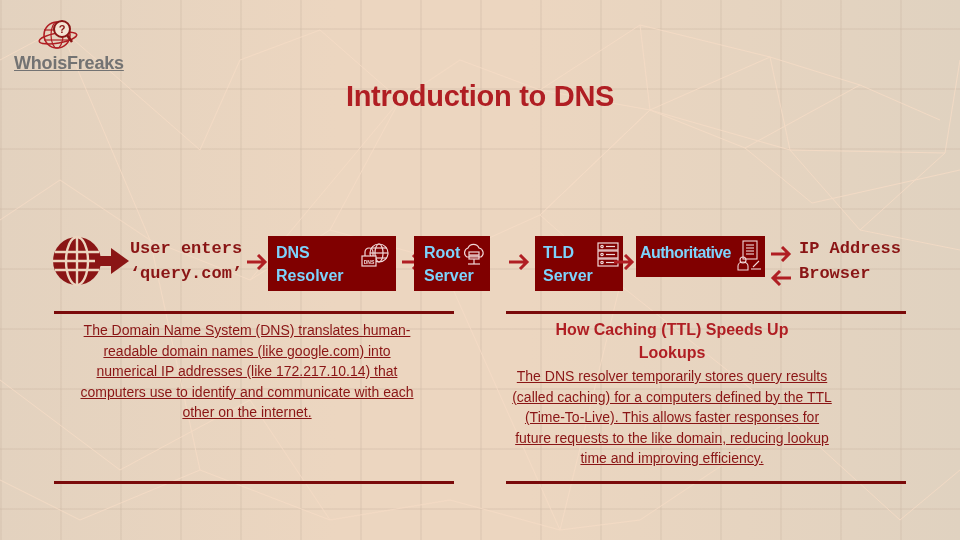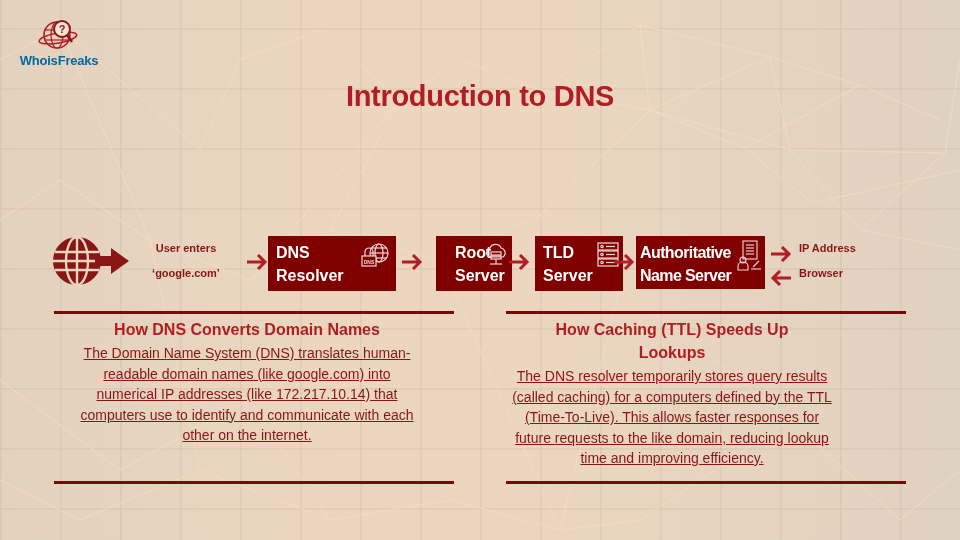--- a/index.html
+++ b/index.html
@@ -12,26 +12,26 @@
     position:absolute; inset:0; pointer-events:none;
     background-image:
       linear-gradient(90deg, rgba(200,180,160,0.25) 2px, transparent 2px),
       linear-gradient(0deg, rgba(200,180,160,0.25) 2px, transparent 2px);
     background-size: 60px 60px;
     background-position: 0 30px;
   }
   .bg-net { position:absolute; inset:0; pointer-events:none; }
   .logo { position:absolute; left:14px; top:18px; width:90px; text-align:center; }
   .logo svg { display:block; margin:0 auto; }
-  .logo-text { color:#0369a1; font-size:13px; font-weight:bold; margin-top:-1px; letter-spacing:-0.2px; }
+  .logo-text { color:#737373; font-size:18px; font-weight:bold; margin-top:-1px; letter-spacing:-0.2px;text-decoration:underline; }
   .title { position:absolute; left:0; right:0; top:80px; text-align:center; color:#b01e23; font-size:29px; font-weight:bold; letter-spacing:-0.3px; }
 
   .flow { position:absolute; left:0; top:232px; width:960px; height:62px; }
-  .node-text { position:absolute; color:#8a1515; font-weight:bold; font-size:11px; line-height:25px; text-align:center; }
-  .box { position:absolute; background:#800000; color:#ffffff; font-weight:bold; font-size:16px; line-height:23px; padding:5px 8px 0 8px; box-sizing:border-box; }
+  .node-text { position:absolute; color:#8a1515; font-weight:bold; font-size:17px; line-height:25px; text-align:center;font-family:Liberation Mono, monospace; }
+  .box { position:absolute; background:#800000; color:#7dd3fc; font-weight:bold; font-size:16px; line-height:23px; padding:5px 8px 0 8px; box-sizing:border-box; }
   .box .ico { position:absolute; right:6px; top:6px; }
   .arrow { position:absolute; }
 
   .panel { position:absolute; text-align:center; color:#8a1515; }
   .rule { position:absolute; height:3px; background:#7a0a0a; }
   .panel-title { color:#b01e23; font-weight:bold; font-size:16px; line-height:23px; }
   .panel-body { font-size:14px; line-height:20.5px; color:#8a1515; margin-top:2px;text-decoration:underline; }
 </style>
 </head>
 <body>
@@ -80,21 +80,21 @@
       <line x1="4" y1="20" x2="48" y2="20"></line>
       <line x1="2" y1="29" x2="50" y2="29"></line>
       <line x1="4" y1="38" x2="48" y2="38"></line>
     </g>
     <rect x="44" y="24" width="18" height="10" fill="#8a1515"></rect>
     <polygon points="60,16 78,29 60,42" fill="#8a1515"></polygon>
   </svg>
 
   <div class="node-text" style="left:128px; top:4px; width:116px;">
     <div>User enters</div>
-    <div>‘google.com’</div>
+    <div>‘query.com’</div>
   </div>
 
   <svg class="arrow" style="left:246px; top:22px;" width="22" height="16" viewBox="0 0 22 16">
       <path d="M1 8 H19 M12 1 L19 8 L12 15" stroke="#b01e23" stroke-width="3" fill="none"></path>
     </svg>
 
   <div class="box" style="left:268px; top:4px; width:128px; height:55px;">
     <div>DNS</div>
     <div>Resolver</div>
     <svg class="ico" width="30" height="32" viewBox="0 0 30 32">
@@ -108,21 +108,21 @@
         <rect x="2" y="14" width="14" height="10" fill="#800000"></rect>
       </g>
       <text x="9" y="22" text-anchor="middle" font-size="5" fill="#f0d8d8" font-family="Liberation Sans, sans-serif" font-weight="bold">DNS</text>
     </svg>
   </div>
 
   <svg class="arrow" style="left:401px; top:22px;" width="22" height="16" viewBox="0 0 22 16">
       <path d="M1 8 H19 M12 1 L19 8 L12 15" stroke="#b01e23" stroke-width="3" fill="none"></path>
     </svg>
 
-  <div class="box" style="left:436px; top:4px; width:76px; height:55px; padding-left:19px;">
+  <div class="box" style="left:414px; top:4px; width:76px; height:55px; padding-left:10px;">
     <div>Root</div>
     <div>Server</div>
     <svg class="ico" style="right:3px;" width="26" height="26" viewBox="0 0 26 26">
       <g stroke="#f0d8d8" stroke-width="1.2" fill="none">
         <path d="M6 15 a5 5 0 0 1 1-9 a6 6 0 0 1 11 0 a5 5 0 0 1 2 9 z"></path>
         <rect x="8" y="10" width="10" height="3"></rect>
           <rect x="8" y="14" width="10" height="3"></rect>
         <line x1="13" y1="17" x2="13" y2="22"></line>
           <line x1="7" y1="22" x2="19" y2="22"></line>
       </g>
@@ -148,23 +148,22 @@
           <line x1="9" y1="12.5" x2="18" y2="12.5"></line>
           <line x1="9" y1="20.5" x2="18" y2="20.5"></line>
       </g>
     </svg>
   </div>
 
   <svg class="arrow" style="left:613px; top:22px;" width="22" height="16" viewBox="0 0 22 16">
       <path d="M1 8 H19 M12 1 L19 8 L12 15" stroke="#b01e23" stroke-width="3" fill="none"></path>
     </svg>
 
-  <div class="box" style="left:636px; top:4px; width:129px; height:53px; padding-left:4px; letter-spacing:-0.6px;">
+  <div class="box" style="left:636px; top:4px; width:129px; height:41px; padding-left:4px; letter-spacing:-0.6px;">
     <div>Authoritative</div>
-    <div>Name Server</div>
     <svg class="ico" style="right:2px; top:4px;" width="26" height="32" viewBox="0 0 26 32">
       <g stroke="#f0d8d8" stroke-width="1.1" fill="none">
         <rect x="6" y="1" width="14" height="18"></rect>
         <line x1="9" y1="5" x2="17" y2="5"></line>
           <line x1="9" y1="8" x2="17" y2="8"></line>
           <line x1="9" y1="11" x2="17" y2="11"></line>
           <line x1="9" y1="14" x2="17" y2="14"></line>
         <circle cx="6" cy="20" r="3"></circle>
         <path d="M1 30 v-4 a5 4 0 0 1 10 0 v4 z"></path>
         <line x1="14" y1="29" x2="24" y2="29"></line>
@@ -182,21 +181,20 @@
 
   <div class="node-text" style="left:799px; top:4px; text-align:left; width:110px;">
     <div>IP Address</div>
     <div>Browser</div>
   </div>
 </div>
 
 <div class="rule" style="left:54px; top:311px; width:400px;"></div>
 <div class="panel" style="left:54px; top:318px; width:386px;">
   <div class="panel-title">
-    <div>How DNS Converts Domain Names</div>
   </div>
   <div class="panel-body">
     <div>The Domain Name System (DNS) translates human-</div>
     <div>readable domain names (like google.com) into</div>
     <div>numerical IP addresses (like 172.217.10.14) that</div>
     <div>computers use to identify and communicate with each</div>
     <div>other on the internet.</div>
   </div>
 </div>
 <div class="rule" style="left:54px; top:481px; width:400px;"></div>

